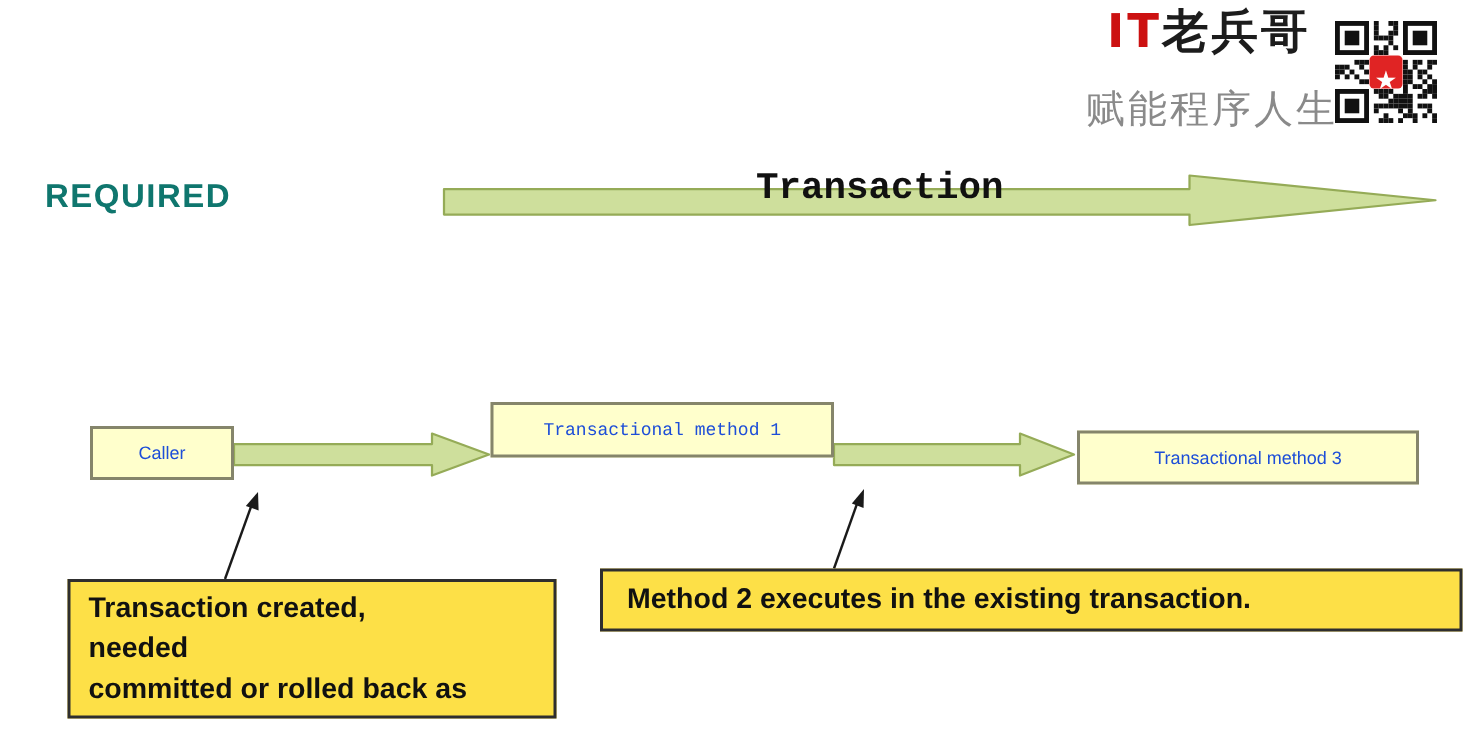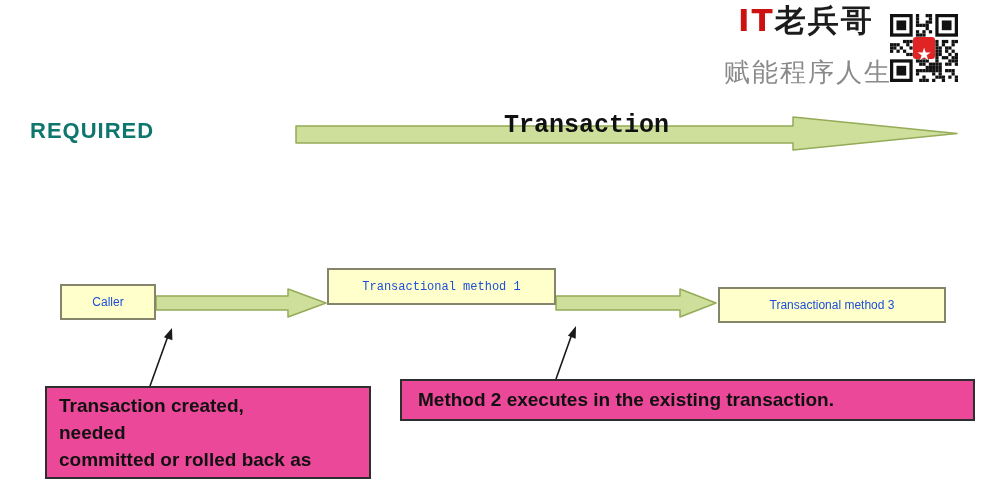--- a/index.html
+++ b/index.html
@@ -44,21 +44,21 @@
     background:var(--node-fill,#ffffcc);
     border:2px solid var(--node-border,#85856b);
     display:flex;align-items:center;justify-content:center;
     font-size:12px;color:#1d4ed8;white-space:nowrap;
   }
   .caller{left:60px;top:284px;width:96px;height:36px;}
   .m1{left:327px;top:268px;width:229px;height:37px;font-family:Liberation Mono, monospace;}
   .m2{left:718px;top:287px;width:228px;height:36px;}
   
   .callout{
-    position:absolute;box-sizing:border-box;background:#ec4899;
+    position:absolute;box-sizing:border-box;background:#fde047;
     border:2px solid #2e2e2e;font-weight:bold;color:#111;
   }
   .callout-left{
     left:45px;top:386px;width:326px;
     padding:4px 12px;font-size:19px;line-height:27px;
   }
   .callout-right{
     left:400px;top:379px;width:575px;height:42px;
     display:flex;align-items:center;padding-left:16px;
     font-size:19px;white-space:nowrap;

